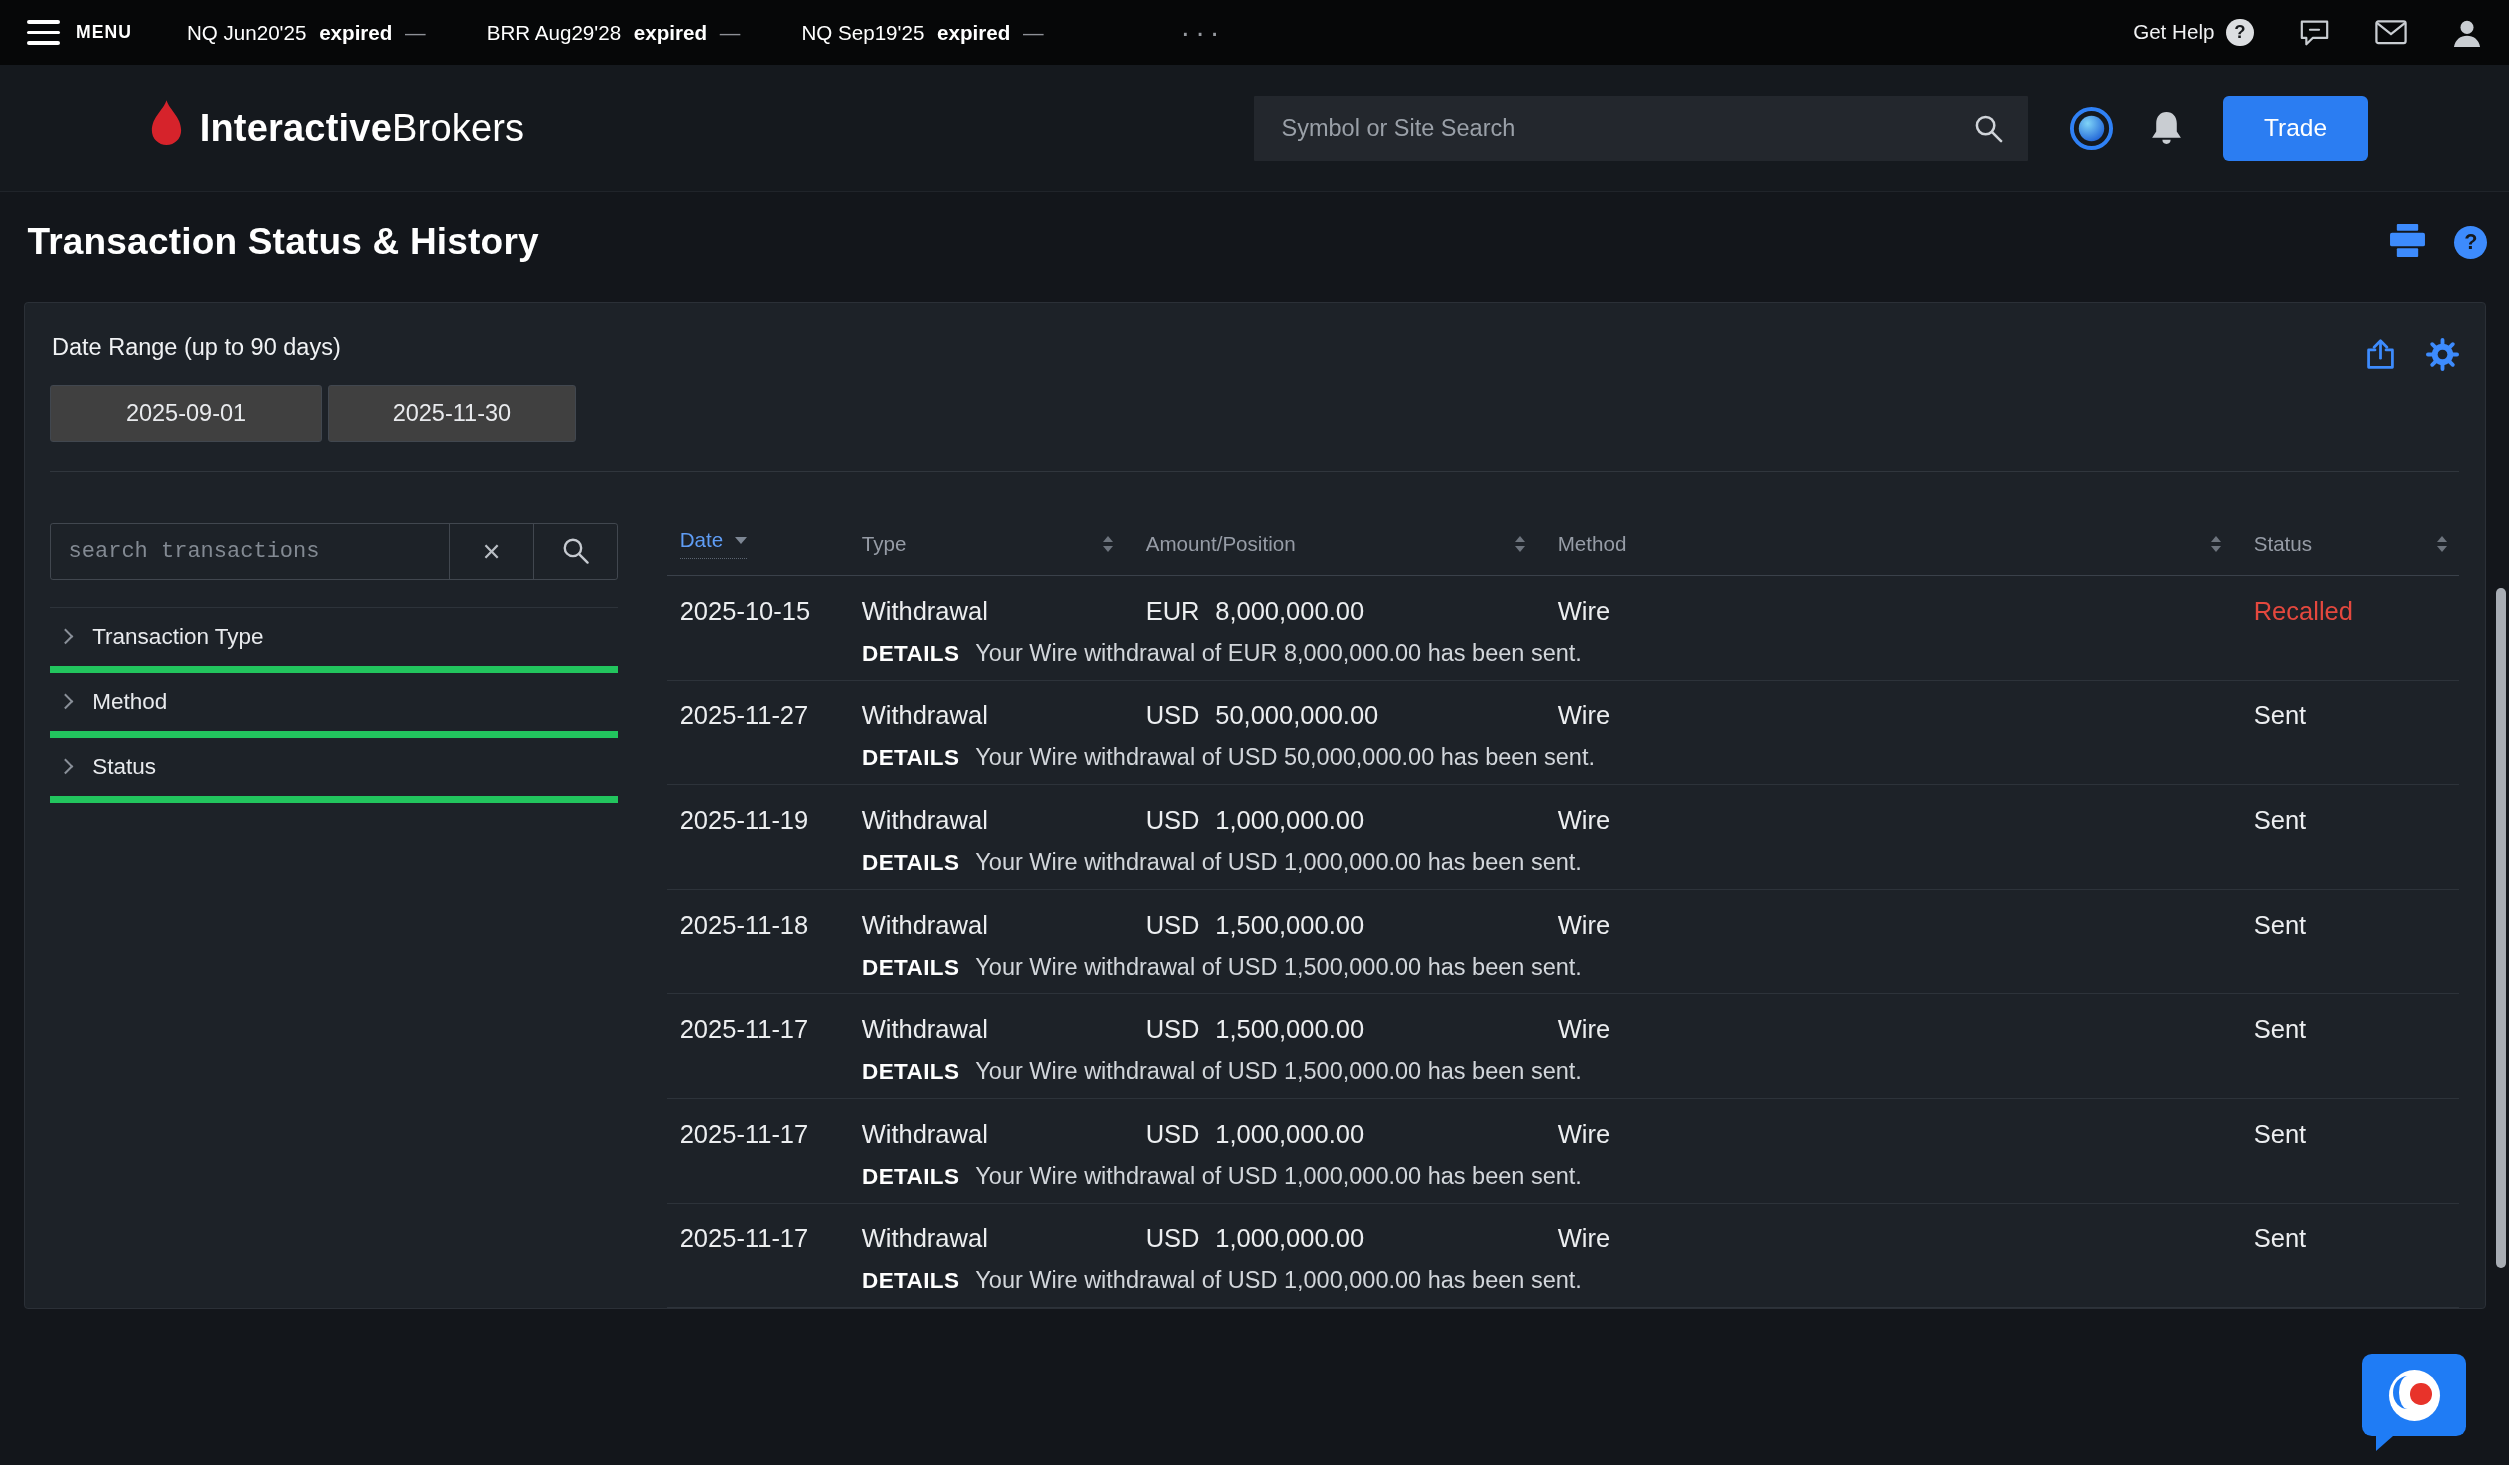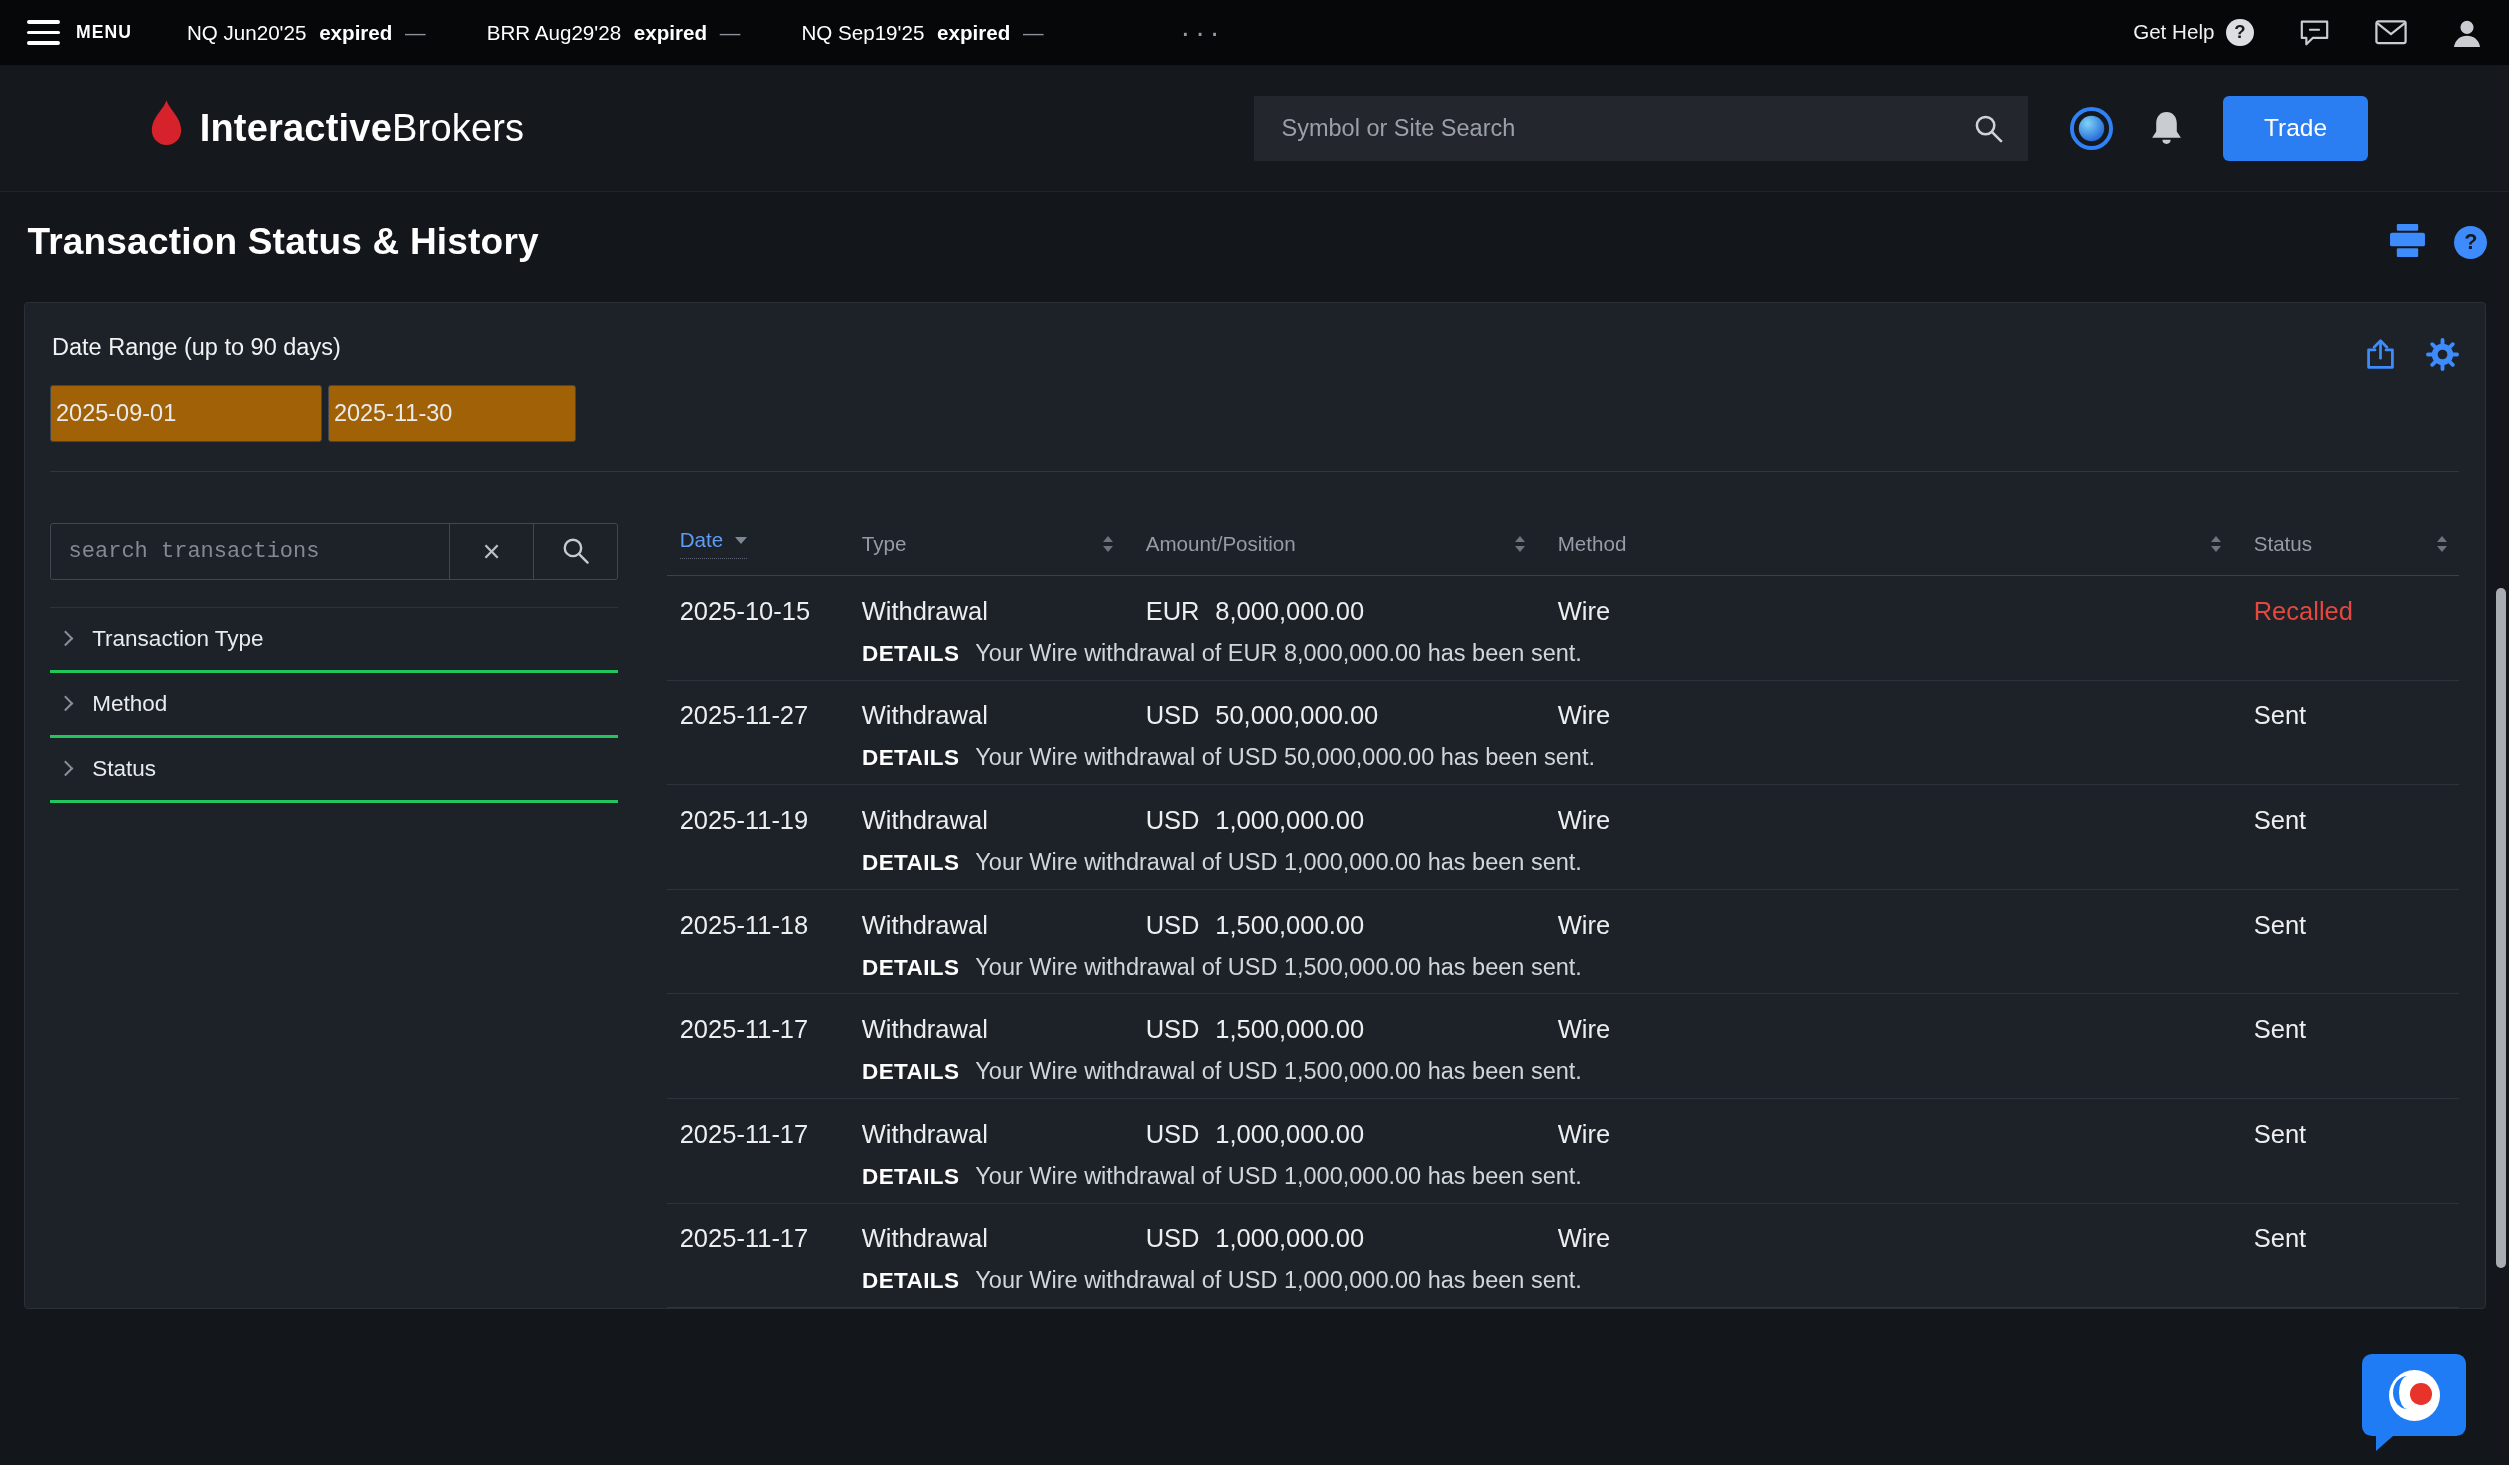--- a/index.html
+++ b/index.html
@@ -51,41 +51,41 @@
   .title-icons > * { cursor:pointer; }
   .q-blue { width:33px; height:33px; border-radius:50%; background:var(--iconblue,#3d8bfd); color:#15191e;
             font-size:21.6px; font-weight:bold; display:flex; align-items:center; justify-content:center; }
 
   
   .card { margin:39px 23.5px 0; background:#1d2228; border:1px solid #2b3037; border-radius:3.9px;
           padding:29px 25.5px 0; }
   .card-top { display:flex; justify-content:space-between; align-items:flex-start; }
   .dr-label { font-size:23.5px; margin:2px 0 23.5px 2px; color:#f0f2f4; }
   .date-inputs { display:flex; gap:5.9px; }
-  .date-inputs input { height:57px; background:#a16207; border:1px solid #41474f; border-radius:2.9px;
-                       color:#e8eaed; font-size:23.5px; padding:0 5px; font-family:inherit; outline:none; }
+  .date-inputs input { height:57px; background:#404040; border:1px solid #41474f; border-radius:2.9px;
+                       color:#e8eaed; font-size:23.5px; padding:0 5px; font-family:inherit; outline:none;text-align:center; }
   .date-from { width:272px; }
   .date-to { width:248px; }
   .card-icons { display:flex; gap:29px; margin-top:5.9px; }
   .card-icons > * { cursor:pointer; display:flex; }
   .divider { height:1px; background:#30363d; margin-top:29px; }
   .card-body { display:flex; }
 
   
   .filters { width:568px; margin-right:49px; padding-top:51px; flex:none; }
   .searchbox2 { display:flex; align-items:stretch; border:1px solid #41474f; border-radius:2.9px; height:57px; }
   .searchbox2 input { flex:1; min-width:0; background:transparent; border:none; outline:none;
                       color:#22c55e; font-size:22px; padding:0 17.6px; font-family:Liberation Mono, monospace; }
   .searchbox2 input::placeholder { color:#838a93; }
   .sb2-btn { width:84px; border:none; border-left:1px solid #41474f; background:transparent;
              color:#b9bec4; display:flex; align-items:center; justify-content:center; cursor:pointer;
              font-family:inherit; }
   .clear { font-size:31px; line-height:1; }
   .filter-list { margin-top:27.4px; border-top:1px solid #2d333a; }
-  .filter-row { height:65px; display:flex; align-items:center; gap:21.6px; border-bottom:3px solid #22c55e;
+  .filter-row { height:65px; display:flex; align-items:center; gap:21.6px; border-bottom:7px solid #22c55e;
                 font-size:22.5px; color:#e8eaed; cursor:pointer; padding-left:9.8px; }
   .chev { width:10.8px; height:10.8px; border:solid #8a9099; border-width:0 2px 2px 0;
           transform:rotate(-45deg); flex:none; }
 
   
   .table-col { flex:1; min-width:0; padding-top:53px; }
   .grid5 { display:grid; grid-template-columns:182px 284px 412px 696px minmax(0,1fr); padding-left:12.7px; }
   .thead { padding-top:3.9px; padding-bottom:15.7px; border-bottom:1px solid #3a414a;
            color:#969ca6; font-size:20.6px; align-items:center; }
   .th { display:flex; justify-content:space-between; align-items:center; padding-right:33px; cursor:pointer; }

